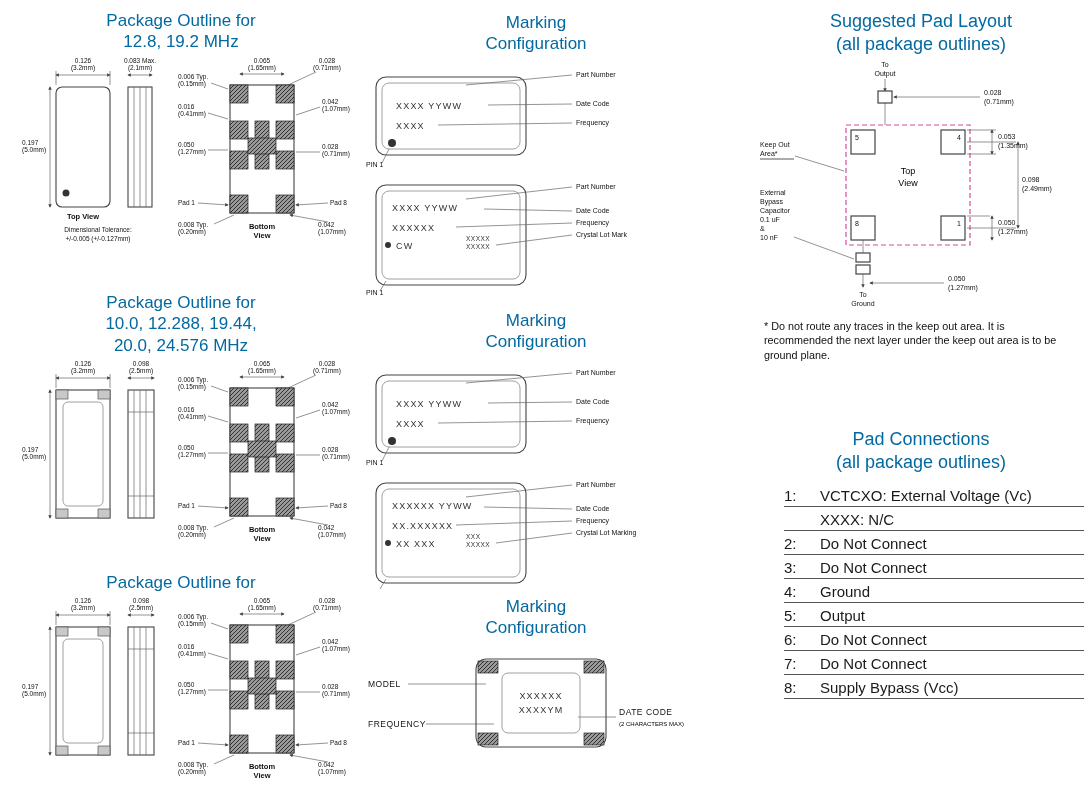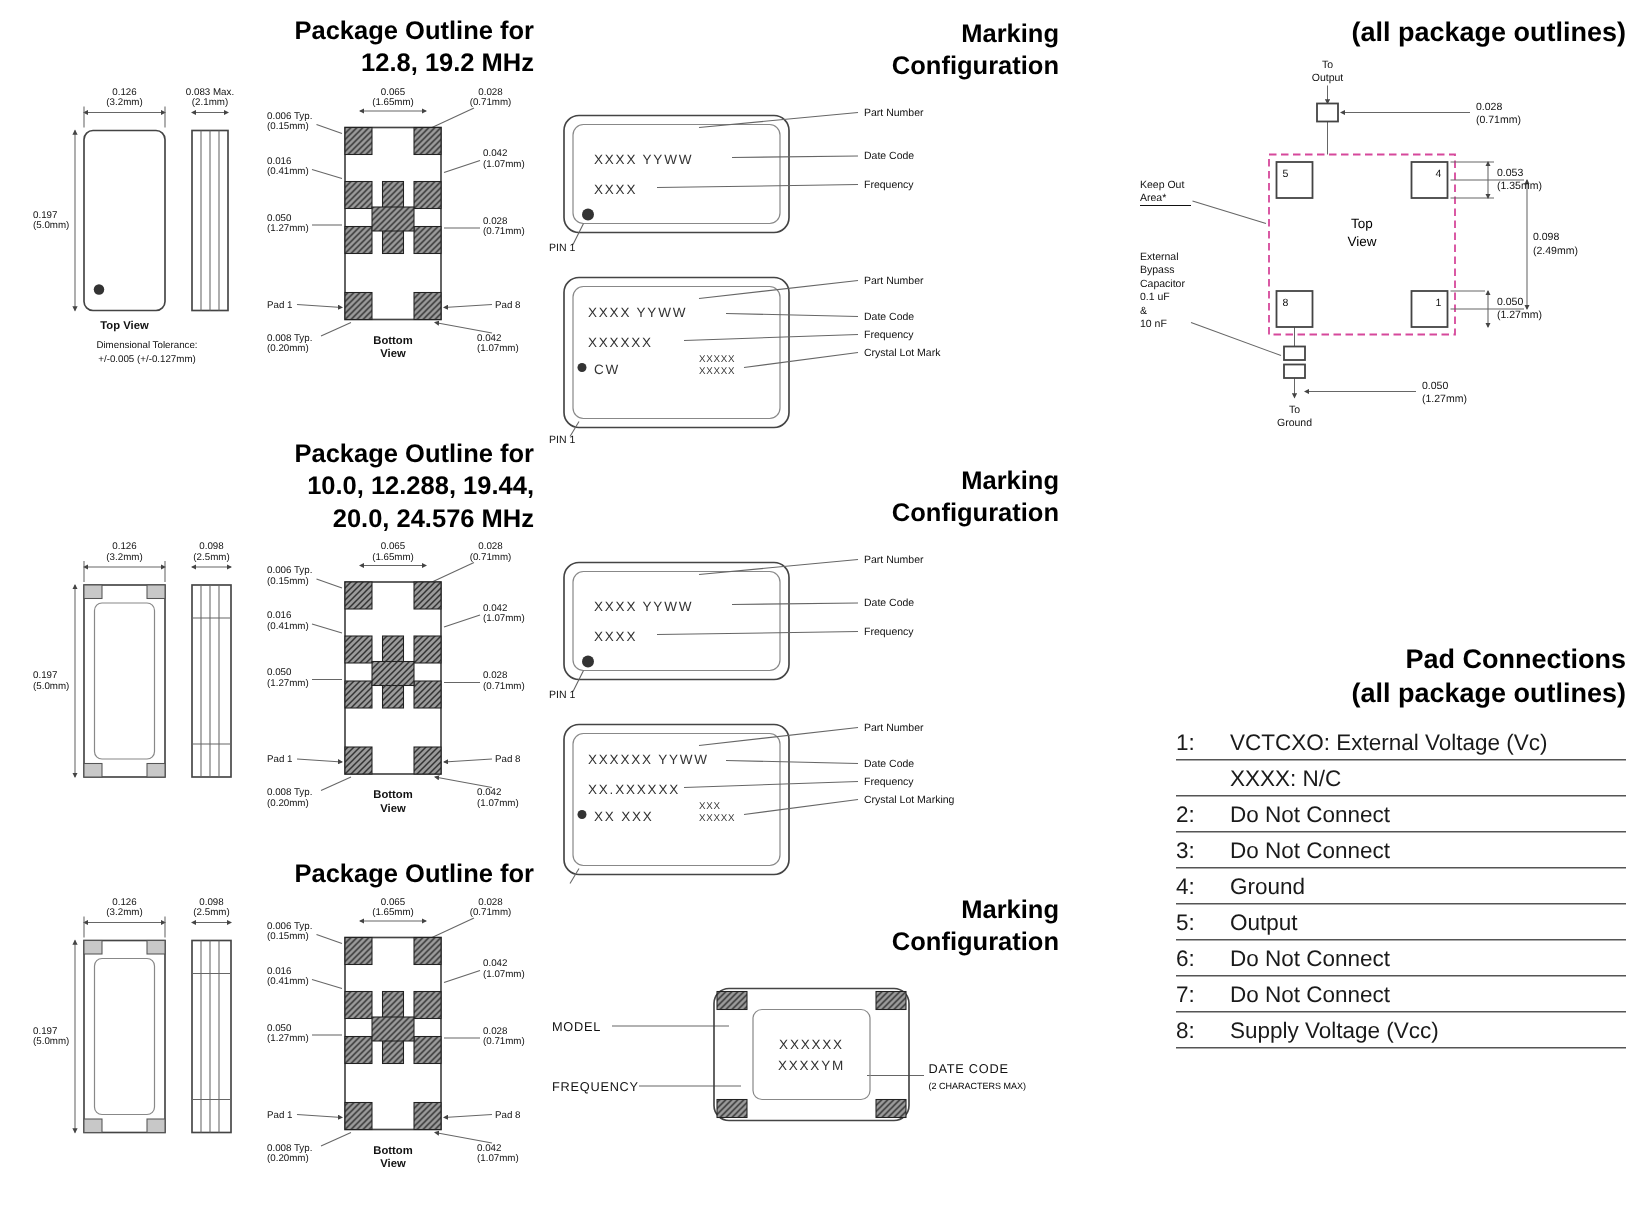--- a/index.html
+++ b/index.html
@@ -3,21 +3,21 @@
 <meta charset="utf-8">
 <style>
   html,body{margin:0;padding:0}
   body{width:1088px;height:804px;position:relative;overflow:hidden;background:#fff;
        font-family:"Liberation Sans",sans-serif;color:#1a1a1a}
   .col{position:absolute;top:0;height:804px}
   .col-left{left:6px;width:350px}
   .col-mid{left:366px;width:340px}
   .col-right{left:758px;width:326px}
   .sec{position:absolute;left:0;width:100%}
-  .heading{color:#000000;font-weight:bold;font-size:17px;line-height:1.25;text-align:right}
+  .heading{color:#0369a1;font-weight:normal;font-size:17px;line-height:1.25;text-align:center}
   .col-right .heading{font-size:18px}
   .drawrow{display:flex;justify-content:flex-end;align-items:flex-start;gap:4px;margin-top:4px}
   .mrow{display:flex;}
   .mrow.first{margin-top:8px}
   .mrow.second{margin-top:6px}
   svg{overflow:visible;display:block}
   svg text{font-family:"Liberation Sans",sans-serif}
   .dim{font-size:6.5px;fill:#111}
   .dim7{font-size:7px;fill:#111}
   .mid{text-anchor:middle}
@@ -472,20 +472,21 @@
         <text style="font-size:6px" x="253" y="79">(2 CHARACTERS MAX)</text>
       </svg>
     </div>
   </section>
 </div>
 
 <div class="col col-right">
 
   <section class="sec" style="top:10px">
     <div class="heading">
+      <div>Suggested Pad Layout</div>
       <div>(all package outlines)</div>
     </div>
     <div class="padlayout-wrap">
       <svg width="326" height="252" viewBox="0 0 326 252">
         <text class="dim7 mid" x="127" y="8">To</text>
         <text class="dim7 mid" x="127" y="17">Output</text>
         <g class="dln">
           <line x1="127" y1="20" x2="127" y2="32" marker-end="url(#arr)"></line>
           <line x1="127" y1="44" x2="127" y2="66"></line>
           <line x1="105" y1="181" x2="105" y2="194"></line>
@@ -539,20 +540,21 @@
         <text class="dim7" x="240" y="80">0.053</text>
         <text class="dim7" x="240" y="89">(1.35mm)</text>
         <text class="dim7" x="264" y="123">0.098</text>
         <text class="dim7" x="264" y="132">(2.49mm)</text>
         <text class="dim7" x="240" y="166">0.050</text>
         <text class="dim7" x="240" y="175">(1.27mm)</text>
         <text class="dim7" x="190" y="222">0.050</text>
         <text class="dim7" x="190" y="231">(1.27mm)</text>
       </svg>
     </div>
+    <div class="note">* Do not route any traces in the keep out area. It is recommended the next layer under the keep out area is to be ground plane.</div>
   </section>
 
   <section class="sec" style="top:428px">
     <div class="heading">
       <div>Pad Connections</div>
       <div>(all package outlines)</div>
     </div>
     <div class="pc-list">
       <div class="pc-line">
         <span class="pc-num">1:</span>
@@ -581,17 +583,17 @@
       <div class="pc-line">
         <span class="pc-num">6:</span>
         <span>Do Not Connect</span>
       </div>
       <div class="pc-line">
         <span class="pc-num">7:</span>
         <span>Do Not Connect</span>
       </div>
       <div class="pc-line">
         <span class="pc-num">8:</span>
-        <span>Supply Voltage (Vcc)</span>
+        <span>Supply Bypass (Vcc)</span>
       </div>
     </div>
   </section>
 </div>
 
 </body></html>

